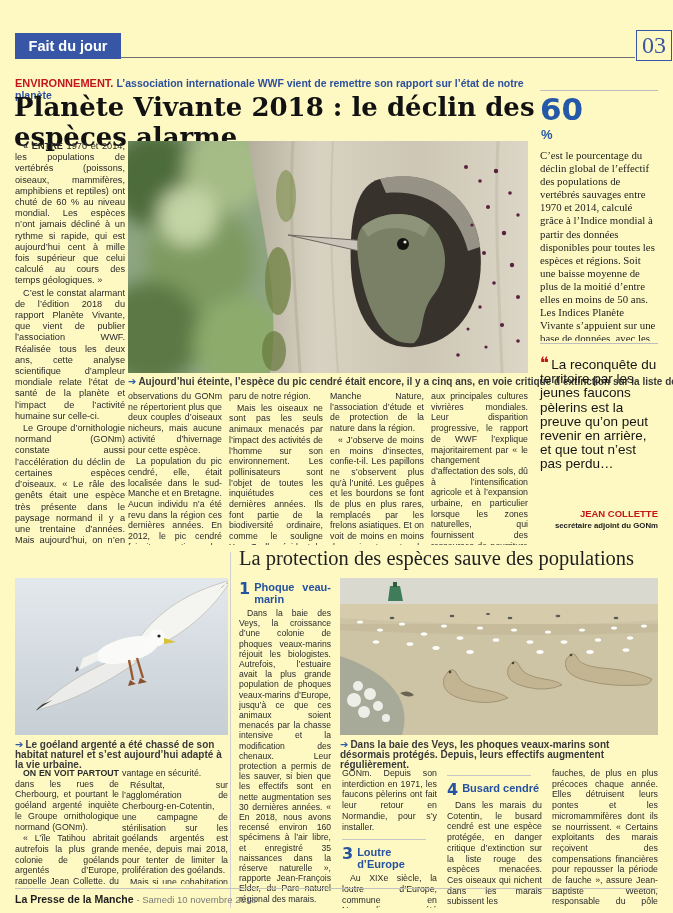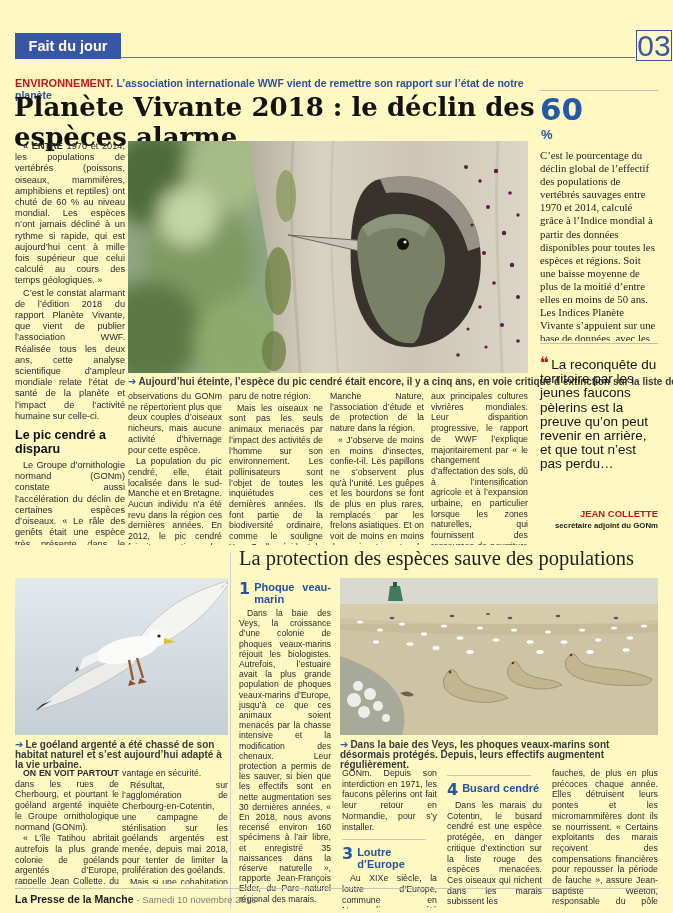--- a/index.html
+++ b/index.html
@@ -5,21 +5,21 @@
   html,body{margin:0;padding:0;background:#fff;}
   .page{position:relative;width:673px;height:913px;background:#fef9c3;overflow:hidden;
         font-family:"Liberation Sans",sans-serif;}
   .abs{position:absolute;}
 
   
   .fait-box{left:15px;top:33px;width:106px;height:26px;background:#3757a6;color:#fff;
             display:flex;align-items:center;justify-content:center;font-weight:bold;font-size:14.5px;}
   .header-line{left:121px;top:57px;width:514px;border-top:1.5px solid #6f6f6f;}
   .page-num{left:636px;top:30px;width:34px;height:29px;border:1.5px solid #3757a6;color:#3757a6;
-            display:flex;align-items:center;justify-content:center;font-size:30px;font-family:Liberation Sans, sans-serif;}
+            display:flex;align-items:center;justify-content:center;font-size:24px;font-family:Liberation Serif, serif;}
 
   .kicker{left:15px;top:77px;width:525px;font-size:11px;font-weight:bold;}
   .kick-red{color:#c4151c;}
   .kick-blue{color:#2d4f9e;font-size:10.5px;}
   .headline{left:14px;top:92px;width:540px;margin:0;font-family:"DejaVu Serif",serif;
             font-weight:bold;font-size:26px;line-height:30px;color:#121212;}
 
   
   .col{font-size:8.8px;line-height:10.7px;color:#2a2a2a;text-align:justify;overflow:hidden;}
   .col p{margin:0 0 1px 0;}
@@ -75,21 +75,20 @@
 
   <div class="abs kicker">
     <span class="kick-red">ENVIRONNEMENT.</span>
     <span class="kick-blue">L’association internationale WWF vient de remettre son rapport sur l’état de notre planète</span>
   </div>
   <h1 class="abs headline">Planète Vivante 2018 : le déclin des espèces alarme</h1>
 
   <div class="abs col main-col1" style="left:15px;top:141px;width:110px;height:404px;">
     <p class="ind"><b>« ENTRE</b><span> 1970 et 2014, les populations de vertébrés (poissons, oiseaux, mammifères, amphibiens et reptiles) ont chuté de 60 % au niveau mondial. Les espèces n’ont jamais décliné à un rythme si rapide, qui est aujourd’hui cent à mille fois supérieur que celui calculé au cours des temps géologiques. »</span></p>
     <p class="ind">C’est le constat alarmant de l’édition 2018 du rapport Planète Vivante, que vient de publier l’association WWF. Réalisée tous les deux ans, cette analyse scientifique d’ampleur mondiale relate l’état de santé de la planète et l’impact de l’activité humaine sur celle-ci.</p>
-    <h3 class="sub-head">Le pic cendré a disparu</h3>
     <p class="ind">Le Groupe d’ornithologie normand (GONm) constate aussi l’accélération du déclin de certaines espèces d’oiseaux. « Le râle des genêts était une espèce très présente dans le paysage normand il y a une trentaine d’années. Mais aujourd’hui, on n’en observe plus », raconte Jocelyn Desmares, son délégué départemental.</p>
 
   </div>
 
   <div class="abs photo" style="left:128px;top:141px;width:400px;height:232px;">
     <svg viewBox="0 0 400 232" width="400" height="232" preserveAspectRatio="none">
       <defs>
         <filter id="b8" x="-40%" y="-40%" width="180%" height="180%">
             <feGaussianBlur stdDeviation="9"></feGaussianBlur>
           </filter>

